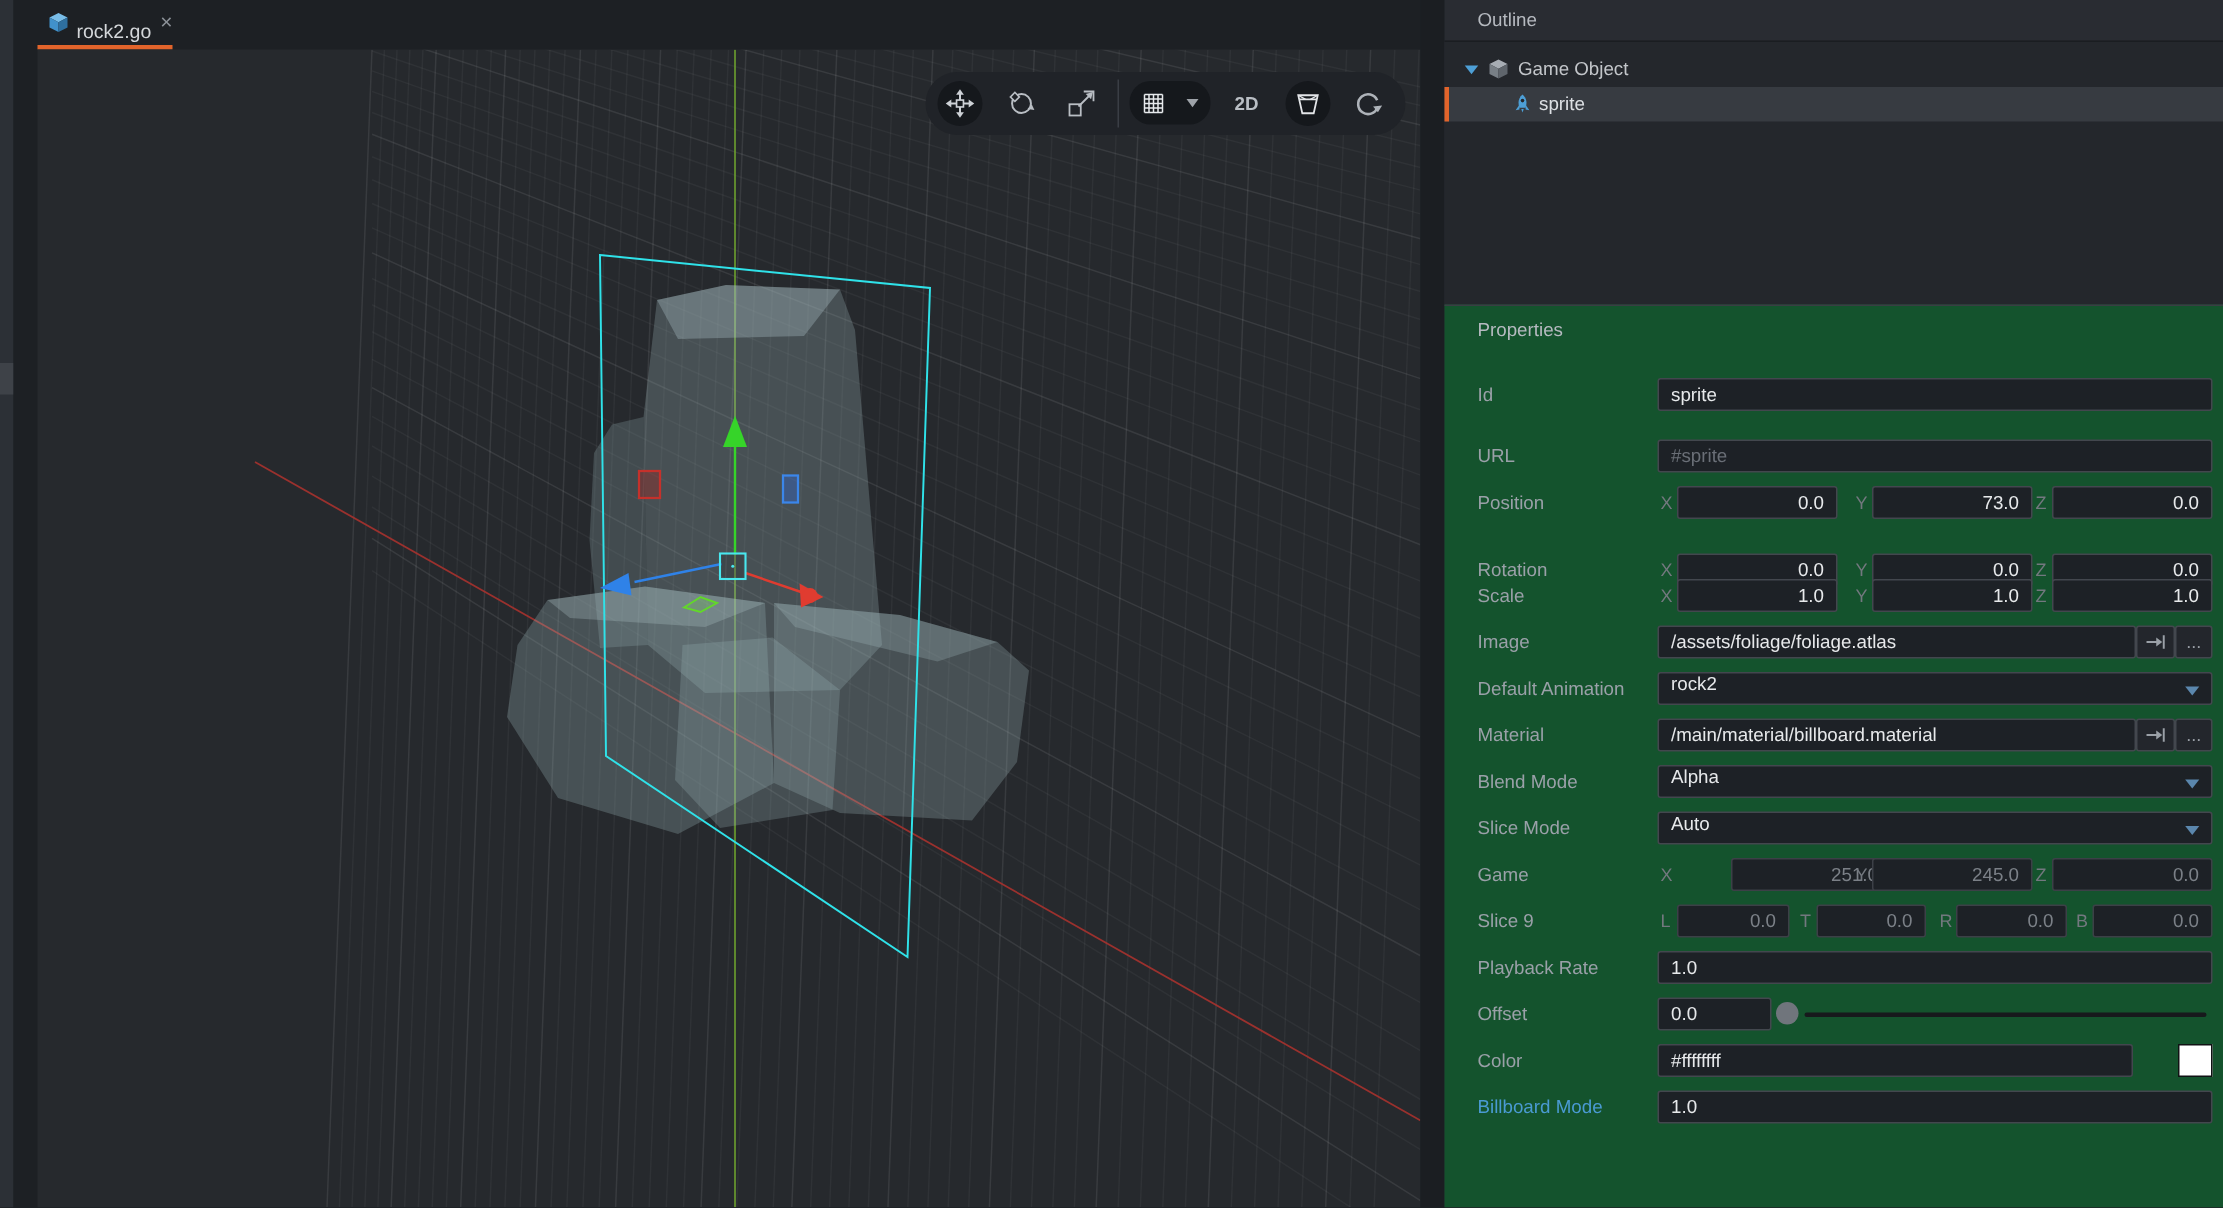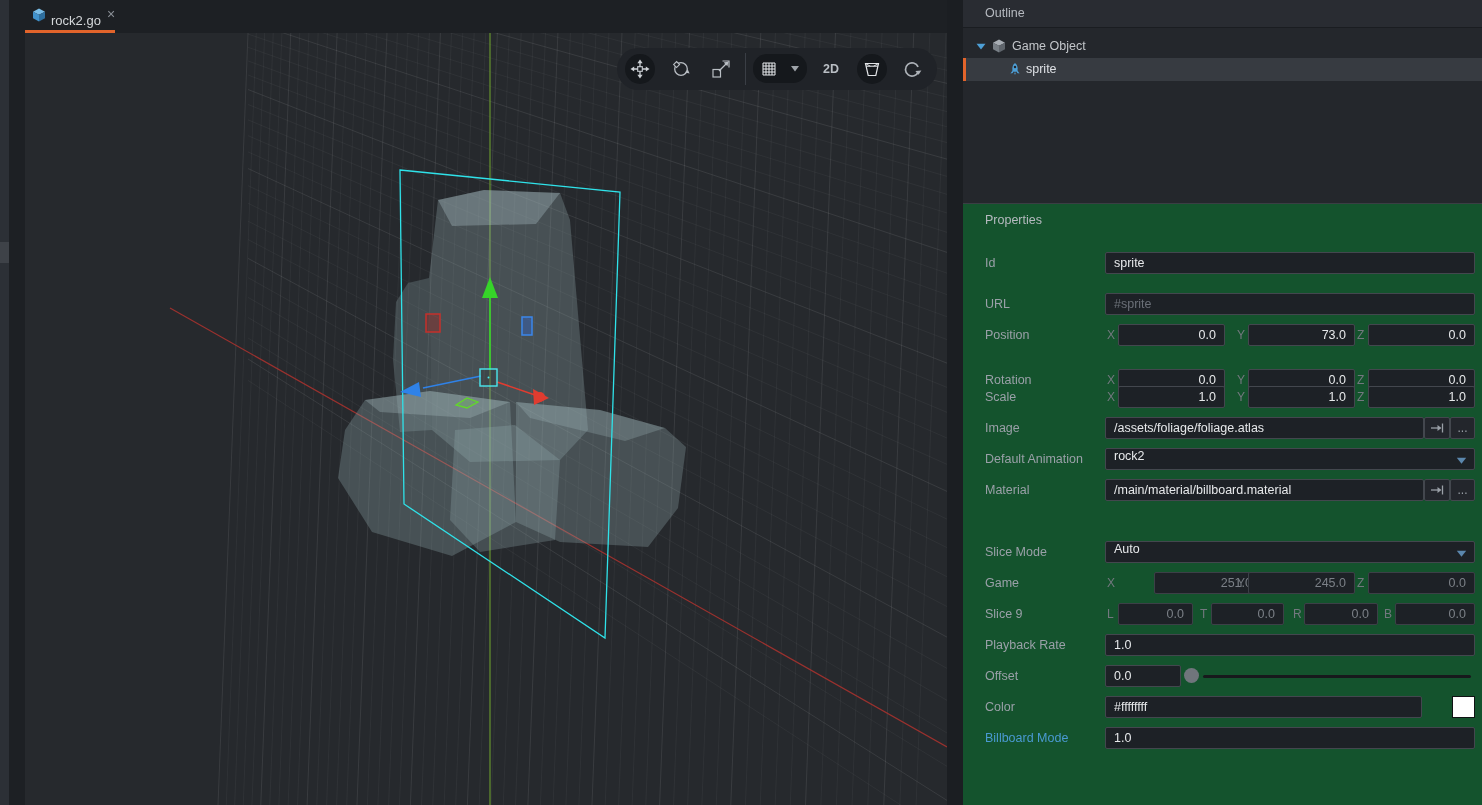--- a/index.html
+++ b/index.html
@@ -383,20 +383,29 @@
       <span class="mini-btn" style="left:461px;width:26px;">
         <svg width="14" height="12" viewBox="-7 -6 14 12">
           <path d="M-6,0 H1" stroke="#9aa0a7" stroke-width="1.3"></path>
           <polygon points="0.5,-3 4.5,0 0.5,3" fill="#9aa0a7"></polygon>
           <path d="M5.5,-4.5 V4.5" stroke="#9aa0a7" stroke-width="1.3"></path>
         </svg>
       </span>
       <span class="mini-btn" style="left:487px;width:25px;">...</span>
     </div>
 
+    <div class="prow" style="top:510px;">
+      <span class="plabel">Blend Mode</span>
+      <div class="select">
+        <span>Alpha</span>
+        <svg class="sel-caret" width="11" height="7" viewBox="-5.5 -3.5 11 7">
+          <polygon points="-4.7,-2.8 4.7,-2.8 0,3.2" fill="#5b87ad"></polygon>
+        </svg>
+      </div>
+    </div>
 
     <div class="prow" style="top:541px;">
       <span class="plabel">Slice Mode</span>
       <div class="select">
         <span>Auto</span>
         <svg class="sel-caret" width="11" height="7" viewBox="-5.5 -3.5 11 7">
           <polygon points="-4.7,-2.8 4.7,-2.8 0,3.2" fill="#5b87ad"></polygon>
         </svg>
       </div>
     </div>

